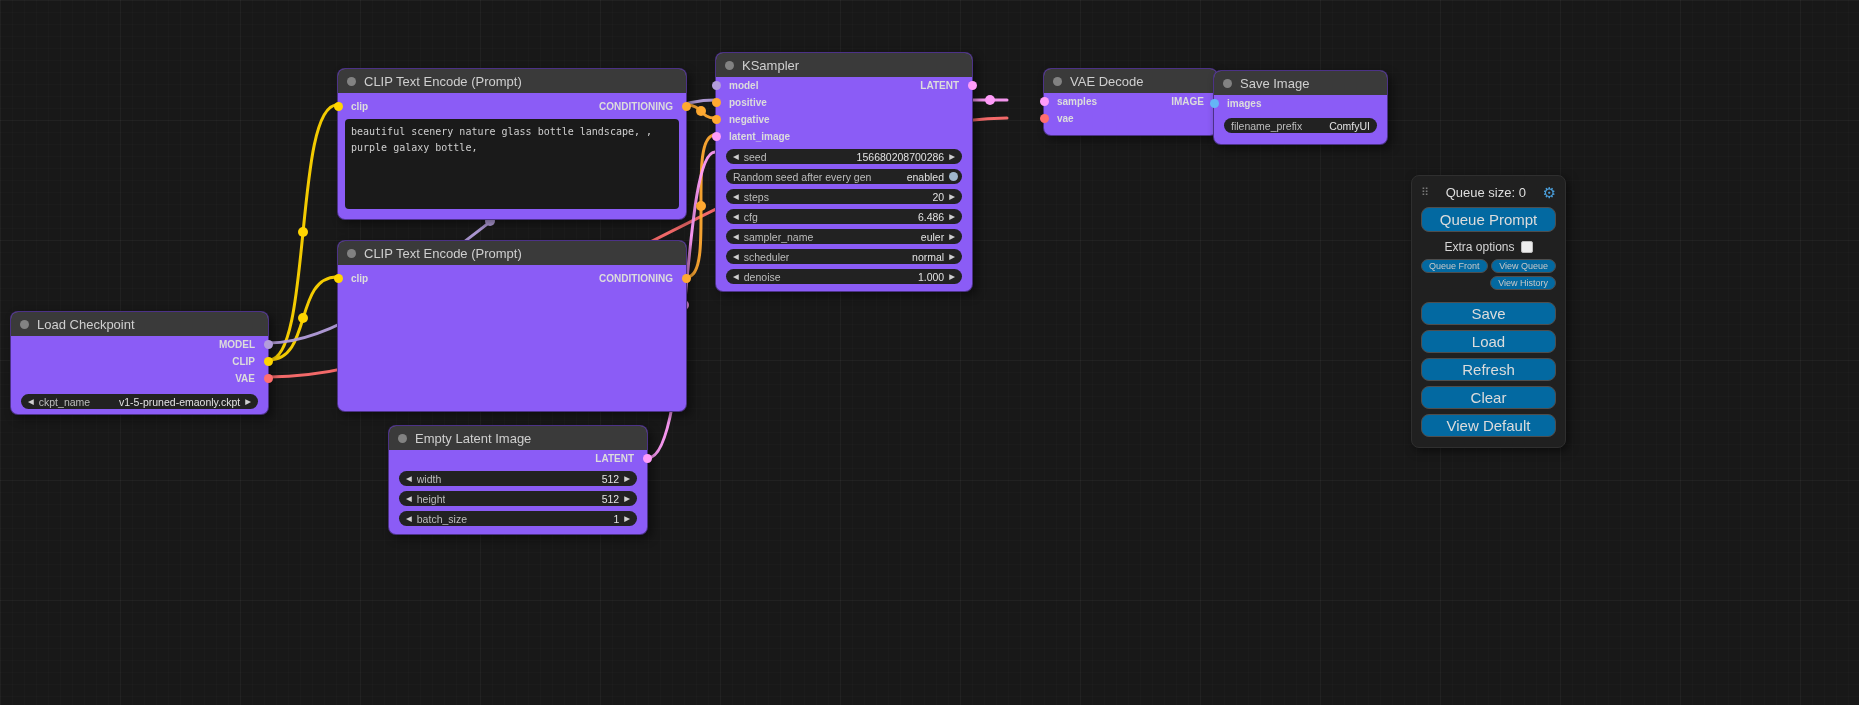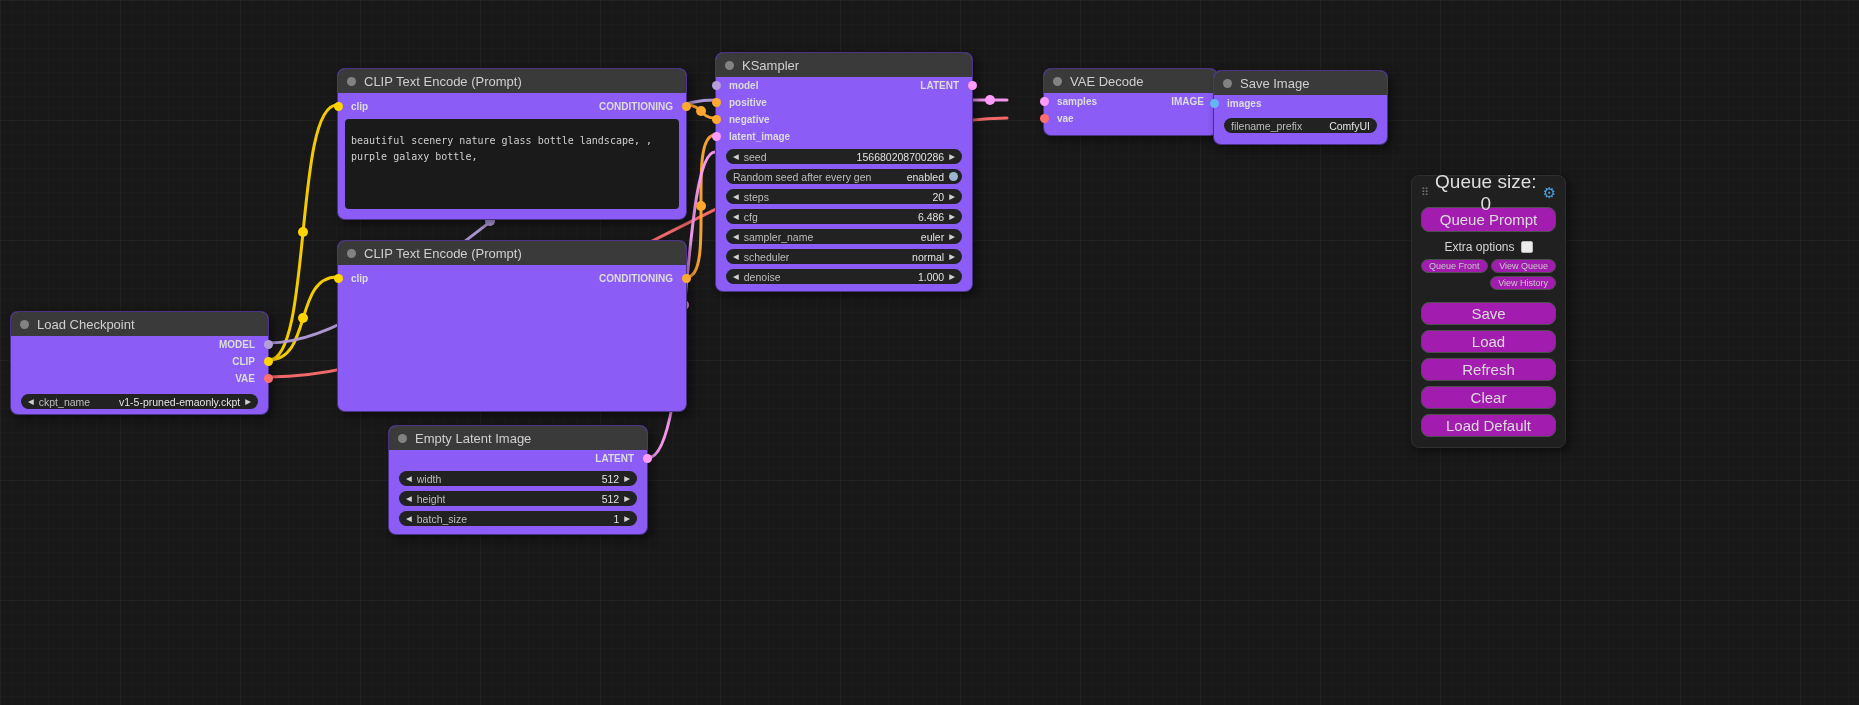--- a/index.html
+++ b/index.html
@@ -52,39 +52,39 @@
   .widget .wlabel { color:#bdbdbd; overflow:hidden; }
   .widget .wvalue { margin-left:auto; color:#e2e2e2; }
   .widget .toggle-dot { width:9px; height:9px; border-radius:50%; flex:0 0 auto; margin-right:-3px; }
   .widget.first { margin-top:4px; }
   .widget.mt7 { margin-top:7px; }
   .widget.mt6 { margin-top:6px; }
 
   .prompt-box {
     margin:0 7px; background:#1a1a1a; border-radius:4px;
     font-family:"DejaVu Sans Mono", monospace; font-size:10px; line-height:1.55;
-    color:#cfcfcf; padding:14px 6px; white-space:pre-wrap; word-break:break-word;
+    color:#cfcfcf; padding:5px 6px; white-space:pre-wrap; word-break:break-word;
     overflow:hidden; cursor:text;
   }
 
   
   .menu {
     position:absolute; left:1411px; top:175px; width:155px; z-index:3;
     background:#202020; border:1px solid #2f2f2f; border-radius:8px;
     padding:8px 9px 10px; box-shadow:3px 3px 10px rgba(0,0,0,.5);
     color:#dcdcdc;
   }
   .menu-header { display:flex; align-items:center; height:17px; }
   .drag-handle { font-size:11px; color:#7a7a7a; cursor:grab; flex:0 0 auto; }
-  .queue-size { flex:1; text-align:center; font-size:19px; color:#dedede; }
+  .queue-size { flex:1; text-align:center; font-size:13px; color:#dedede; }
   .gear { font-size:15px; cursor:pointer; flex:0 0 auto; line-height:1; }
 
   .btn {
     display:block; width:100%;
-    background:#a21caf; color:#dcdcdc;
+    background:#0369a1; color:#dcdcdc;
     border:1px solid #4e4e4e; border-radius:8px;
     font-family:"Liberation Sans", sans-serif; font-size:15px;
     padding:2px 0; margin:5px 0 0; cursor:pointer; text-align:center;
   }
   .btn.queue-prompt { margin-top:6px; padding:3px 0; }
   .btn.big-gap { margin-top:12px; }
   .btn.small { display:inline-block; width:auto; font-size:9px; padding:1px 7px; margin:0; border-radius:8px; color:#c8c8c8; }
   .extra-row { display:flex; align-items:center; justify-content:center; gap:6px; margin-top:8px; font-size:12px; color:#d6d6d6; }
   .checkbox { width:12px; height:12px; background:#ececec; border-radius:2px; border:1px solid #bbb; cursor:pointer; }
   .small-row { display:flex; justify-content:space-between; margin-top:5px; }
@@ -318,14 +318,14 @@
     <button class="btn small">Queue Front</button>
     <button class="btn small">View Queue</button>
   </div>
   <div class="small-row center">
     <button class="btn small">View History</button>
   </div>
   <button class="btn big-gap">Save</button>
   <button class="btn">Load</button>
   <button class="btn">Refresh</button>
   <button class="btn">Clear</button>
-  <button class="btn">Load Default</button>
+  <button class="btn">View Default</button>
 </div>
 
 </body></html>

